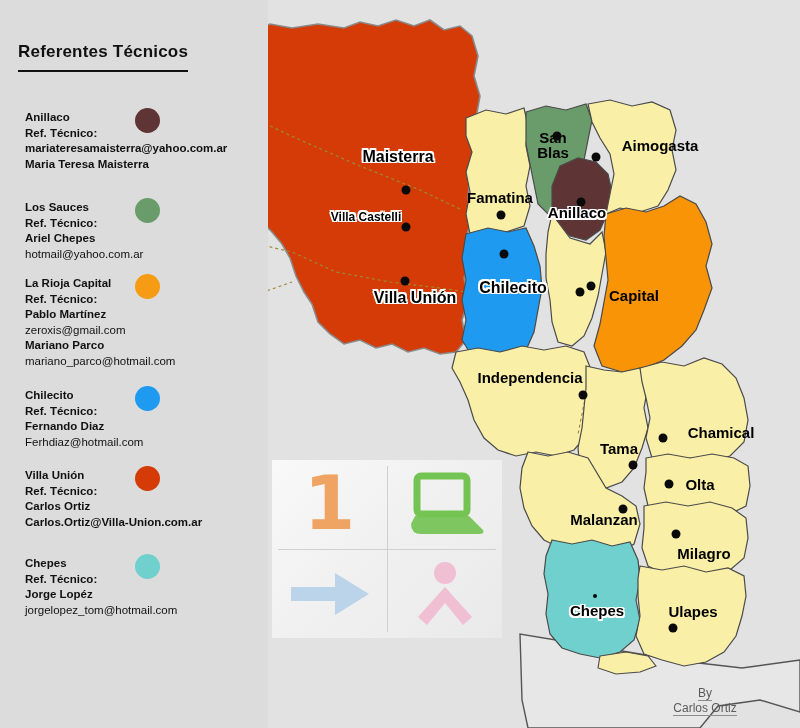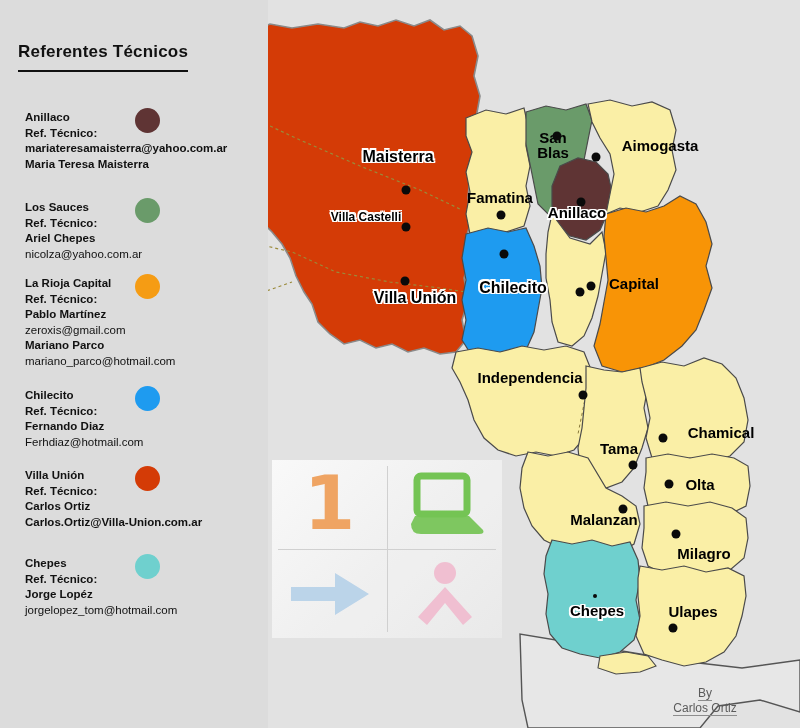--- a/index.html
+++ b/index.html
@@ -218,21 +218,21 @@
             <div class="bold">mariateresamaisterra@yahoo.com.ar</div>
             <div class="bold">Maria Teresa Maisterra</div>
           </div>
           <div class="legend-dot" style="background: rgb(95, 52, 52); left: 110px; top: -2px;"></div>
         </div>
         <div class="legend-entry" style="top: 200px;">
           <div class="lines">
             <div class="bold">Los Sauces</div>
             <div class="bold">Ref. Técnico:</div>
             <div class="bold">Ariel Chepes</div>
-            <div class="reg">nicolza@yahoo.com.ar</div>
+            <div class="reg">hotmail@yahoo.com.ar</div>
           </div>
           <div class="legend-dot" style="background: rgb(106, 155, 106); left: 110px; top: -2px;"></div>
         </div>
         <div class="legend-entry" style="top: 276px;">
           <div class="lines">
             <div class="bold">La Rioja Capital</div>
             <div class="bold">Ref. Técnico:</div>
             <div class="bold">Pablo Martínez</div>
             <div class="reg">zeroxis@gmail.com</div>
             <div class="bold">Mariano Parco</div>
@@ -272,21 +272,21 @@
 
   <div id="map-overlay">
       <div class="dept-label outlined" style="left: 398px; top: 157px; font-size: 16px;">Maisterra</div>
       <div class="dept-label outlined" style="left: 366px; top: 217px; font-size: 12px;">Villa Castelli</div>
       <div class="dept-label outlined" style="left: 415px; top: 298px; font-size: 16px;">Villa Unión</div>
       <div class="dept-label" style="left: 500px; top: 198px; font-size: 15px;">Famatina</div>
       <div class="dept-label" style="left: 553px; top: 145px; font-size: 15px;">San<br>Blas</div>
       <div class="dept-label" style="left: 620px; top: 146px; font-size: 15px; margin-left: 40px;">Aimogasta</div>
       <div class="dept-label outlined" style="left: 577px; top: 213px; font-size: 15px;">Anillaco</div>
       <div class="dept-label outlined" style="left: 513px; top: 288px; font-size: 16px;">Chilecito</div>
-      <div class="dept-label" style="left: 634px; top: 284px; font-size: 15px;">Capital</div>
+      <div class="dept-label" style="left: 634px; top: 296px; font-size: 15px;">Capital</div>
       <div class="dept-label" style="left: 530px; top: 378px; font-size: 15px;">Independencia</div>
       <div class="dept-label" style="left: 619px; top: 449px; font-size: 15px;">Tama</div>
       <div class="dept-label" style="left: 702px; top: 433px; font-size: 15px; margin-left: 19px;">Chamical</div>
       <div class="dept-label" style="left: 700px; top: 485px; font-size: 15px;">Olta</div>
       <div class="dept-label" style="left: 604px; top: 520px; font-size: 15px;">Malanzan</div>
       <div class="dept-label" style="left: 692px; top: 554px; font-size: 15px; margin-left: 12px;">Milagro</div>
       <div class="dept-label outlined" style="left: 597px; top: 611px; font-size: 15px;">Chepes</div>
       <div class="dept-label" style="left: 693px; top: 612px; font-size: 15px;">Ulapes</div>
       <div class="city-dot" style="left: 406px; top: 190px;"></div>
       <div class="city-dot" style="left: 406px; top: 227px;"></div>

